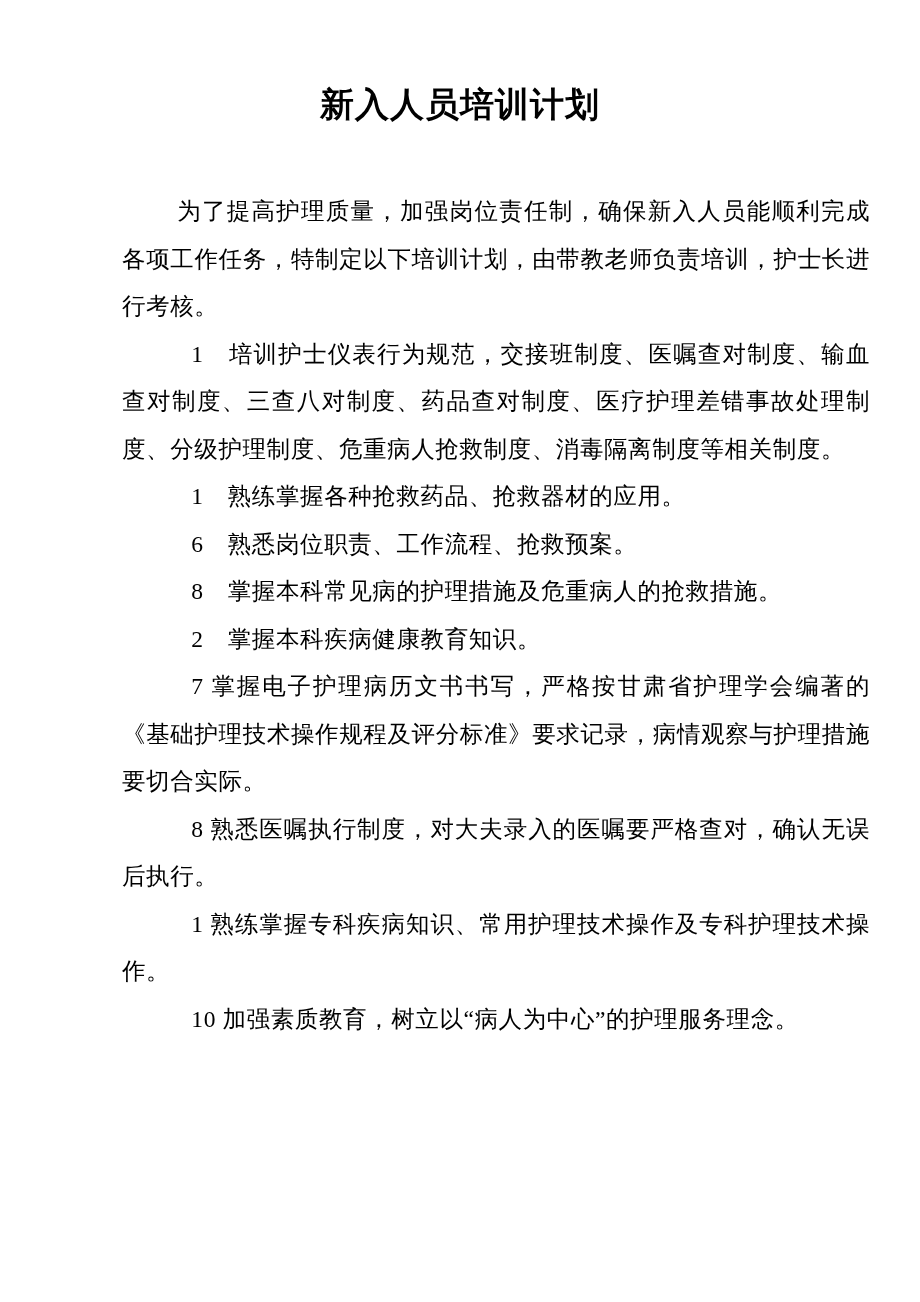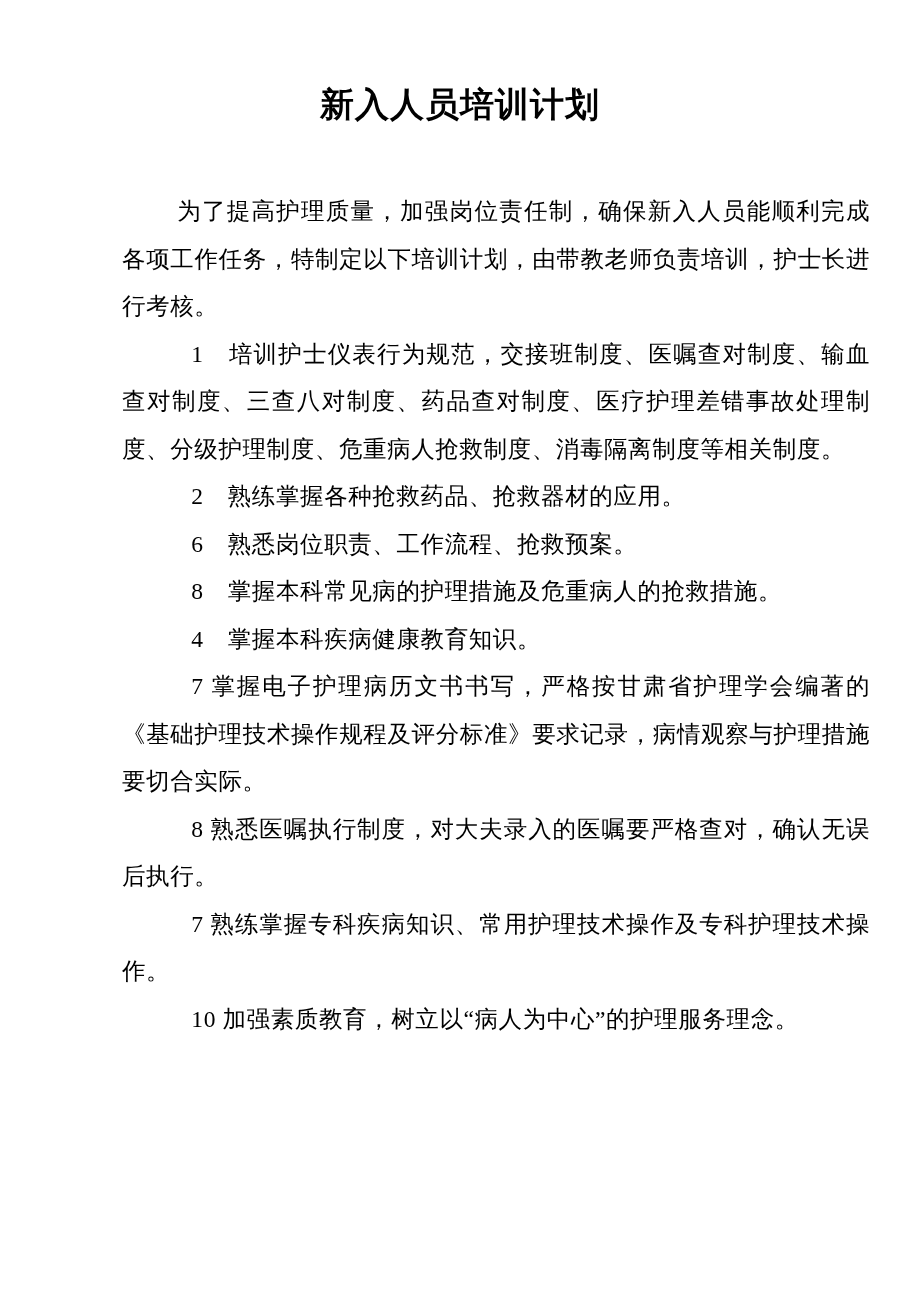--- a/index.html
+++ b/index.html
@@ -47,22 +47,22 @@
 </style>
 </head>
 <body>
 
 <div class="page">
   <h1 class="doc-title">新入人员培训计划</h1>
 
   <div class="content">
     <p class="para intro">为了提高护理质量，加强岗位责任制，确保新入人员能顺利完成各项工作任务，特制定以下培训计划，由带教老师负责培训，护士长进行考核。</p>
     <p class="para item">1　培训护士仪表行为规范，交接班制度、医嘱查对制度、输血查对制度、三查八对制度、药品查对制度、医疗护理差错事故处理制度、分级护理制度、危重病人抢救制度、消毒隔离制度等相关制度。</p>
-    <p class="para item">2　熟练掌握各种抢救药品、抢救器材的应用。</p>
+    <p class="para item">1　熟练掌握各种抢救药品、抢救器材的应用。</p>
     <p class="para item">6　熟悉岗位职责、工作流程、抢救预案。</p>
     <p class="para item">8　掌握本科常见病的护理措施及危重病人的抢救措施。</p>
-    <p class="para item">4　掌握本科疾病健康教育知识。</p>
+    <p class="para item">2　掌握本科疾病健康教育知识。</p>
     <p class="para item">7 掌握电子护理病历文书书写，严格按甘肃省护理学会编著的《基础护理技术操作规程及评分标准》要求记录，病情观察与护理措施要切合实际。</p>
     <p class="para item">8 熟悉医嘱执行制度，对大夫录入的医嘱要严格查对，确认无误后执行。</p>
-    <p class="para item">7 熟练掌握专科疾病知识、常用护理技术操作及专科护理技术操作。</p>
+    <p class="para item">1 熟练掌握专科疾病知识、常用护理技术操作及专科护理技术操作。</p>
     <p class="para item">10 加强素质教育，树立以“病人为中心”的护理服务理念。</p>
   </div>
 </div>
 
 </body></html>

